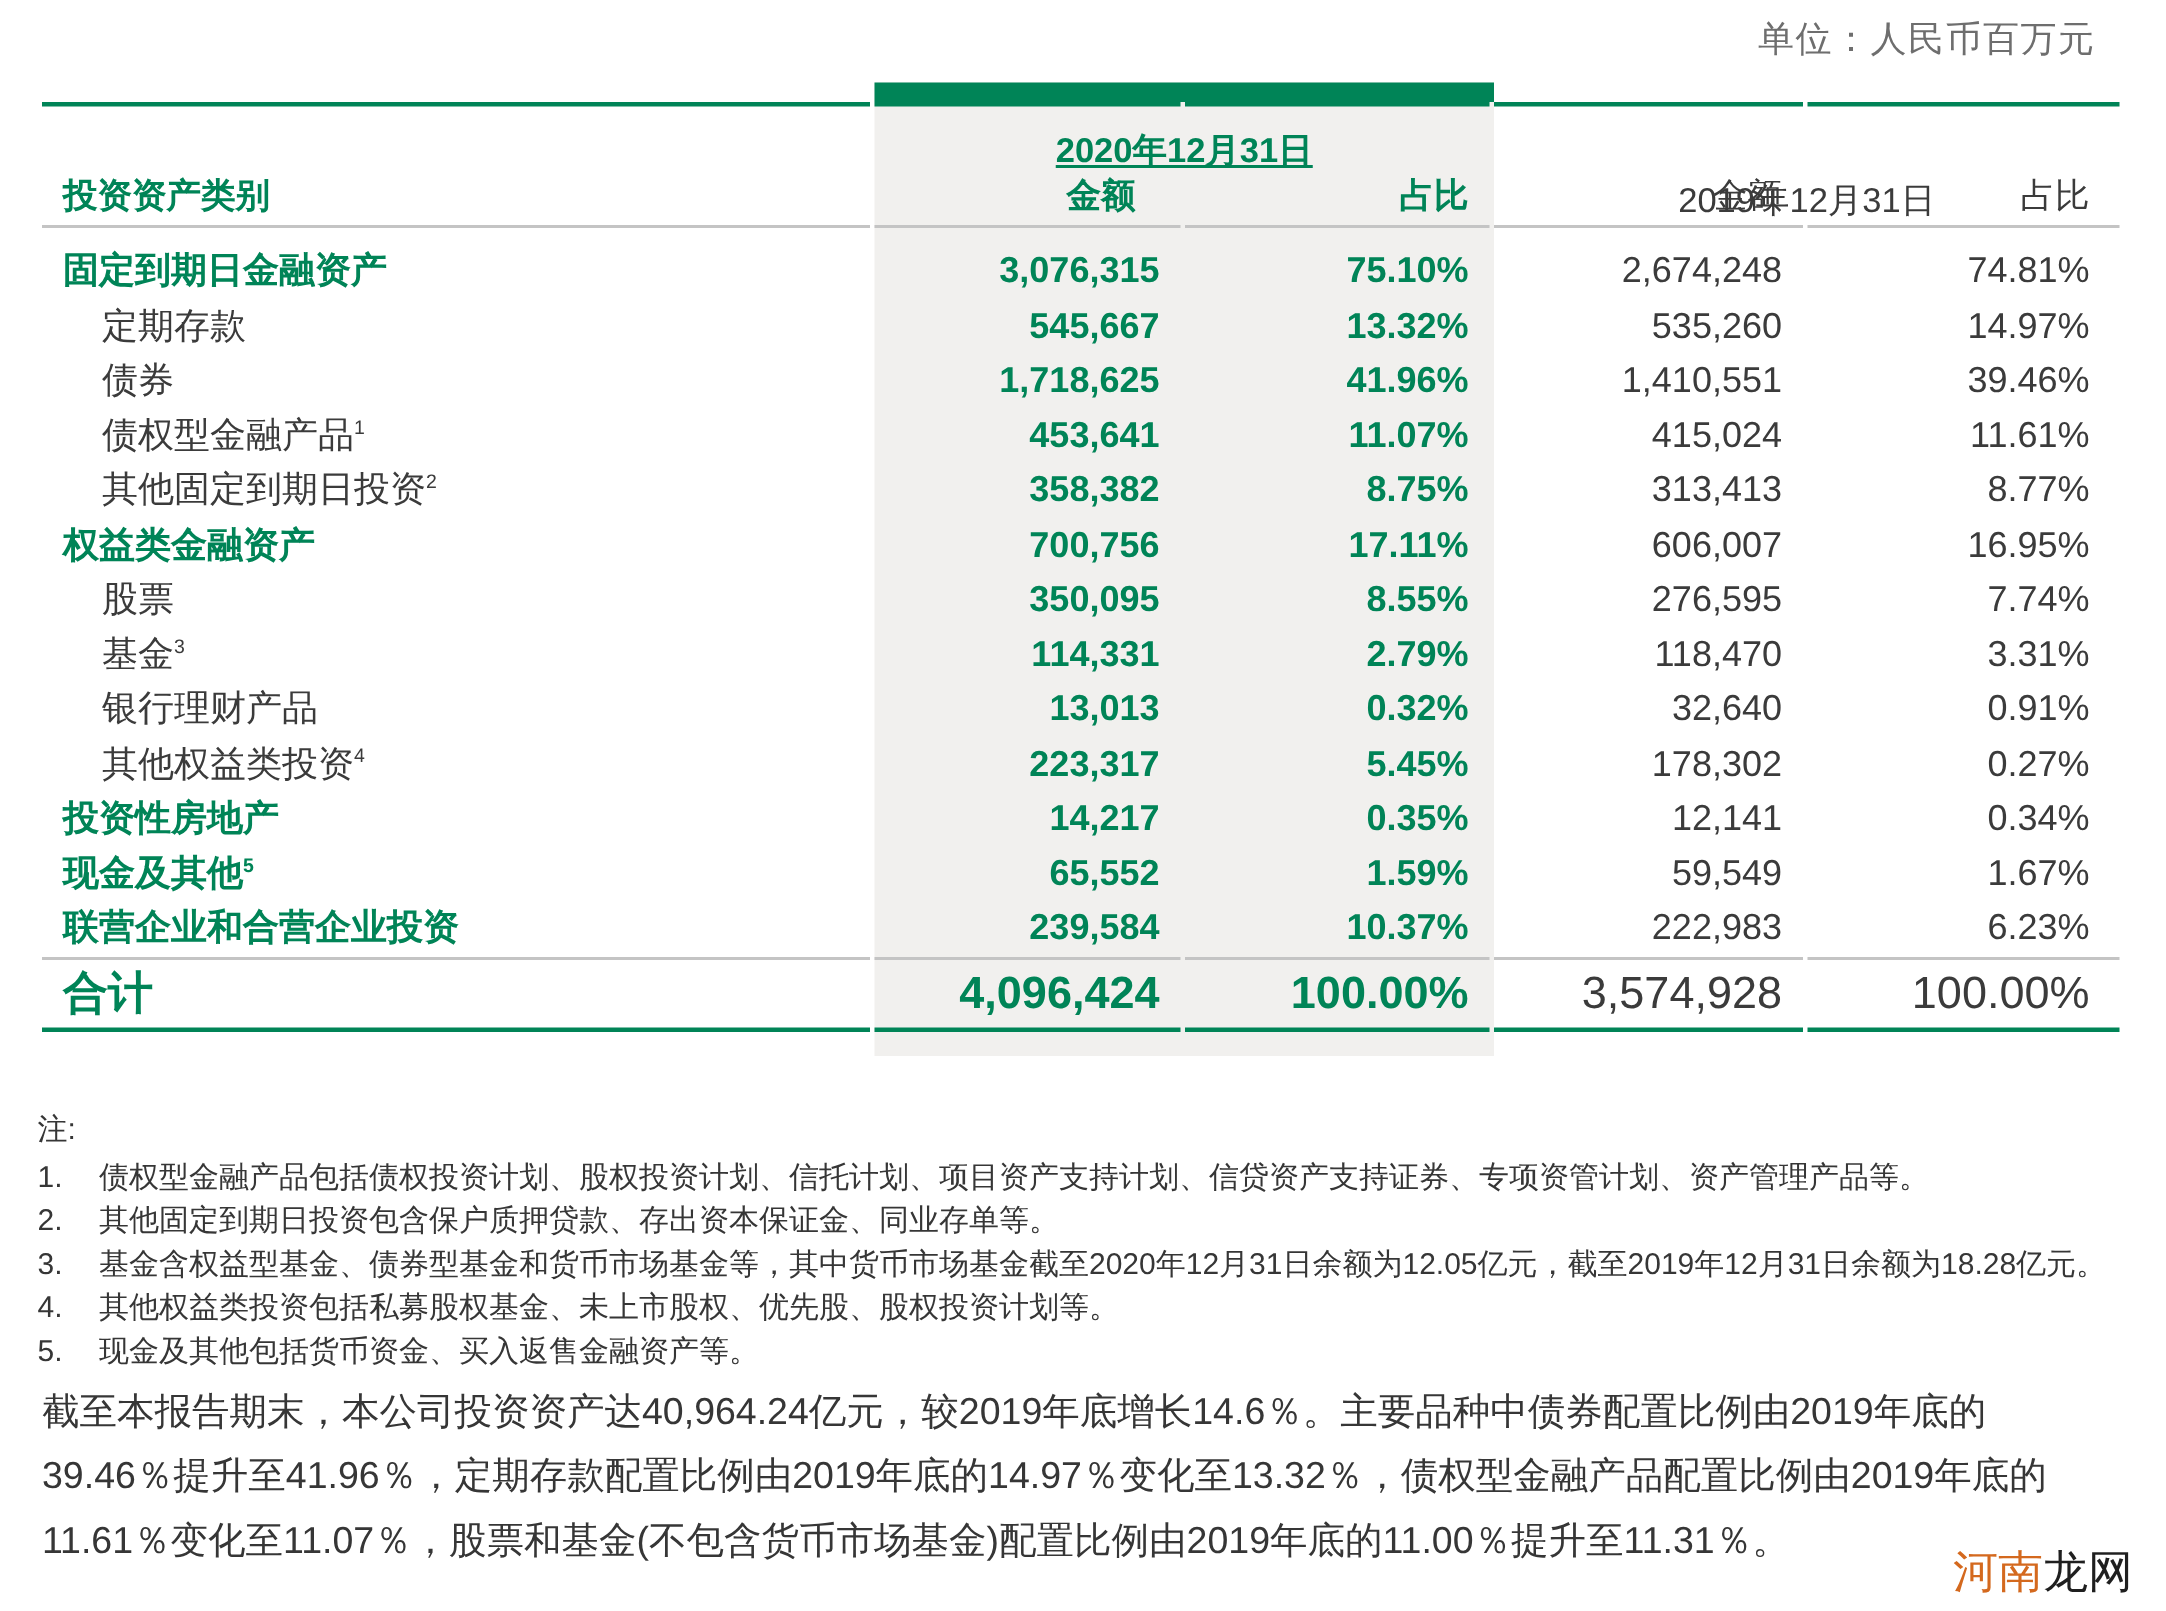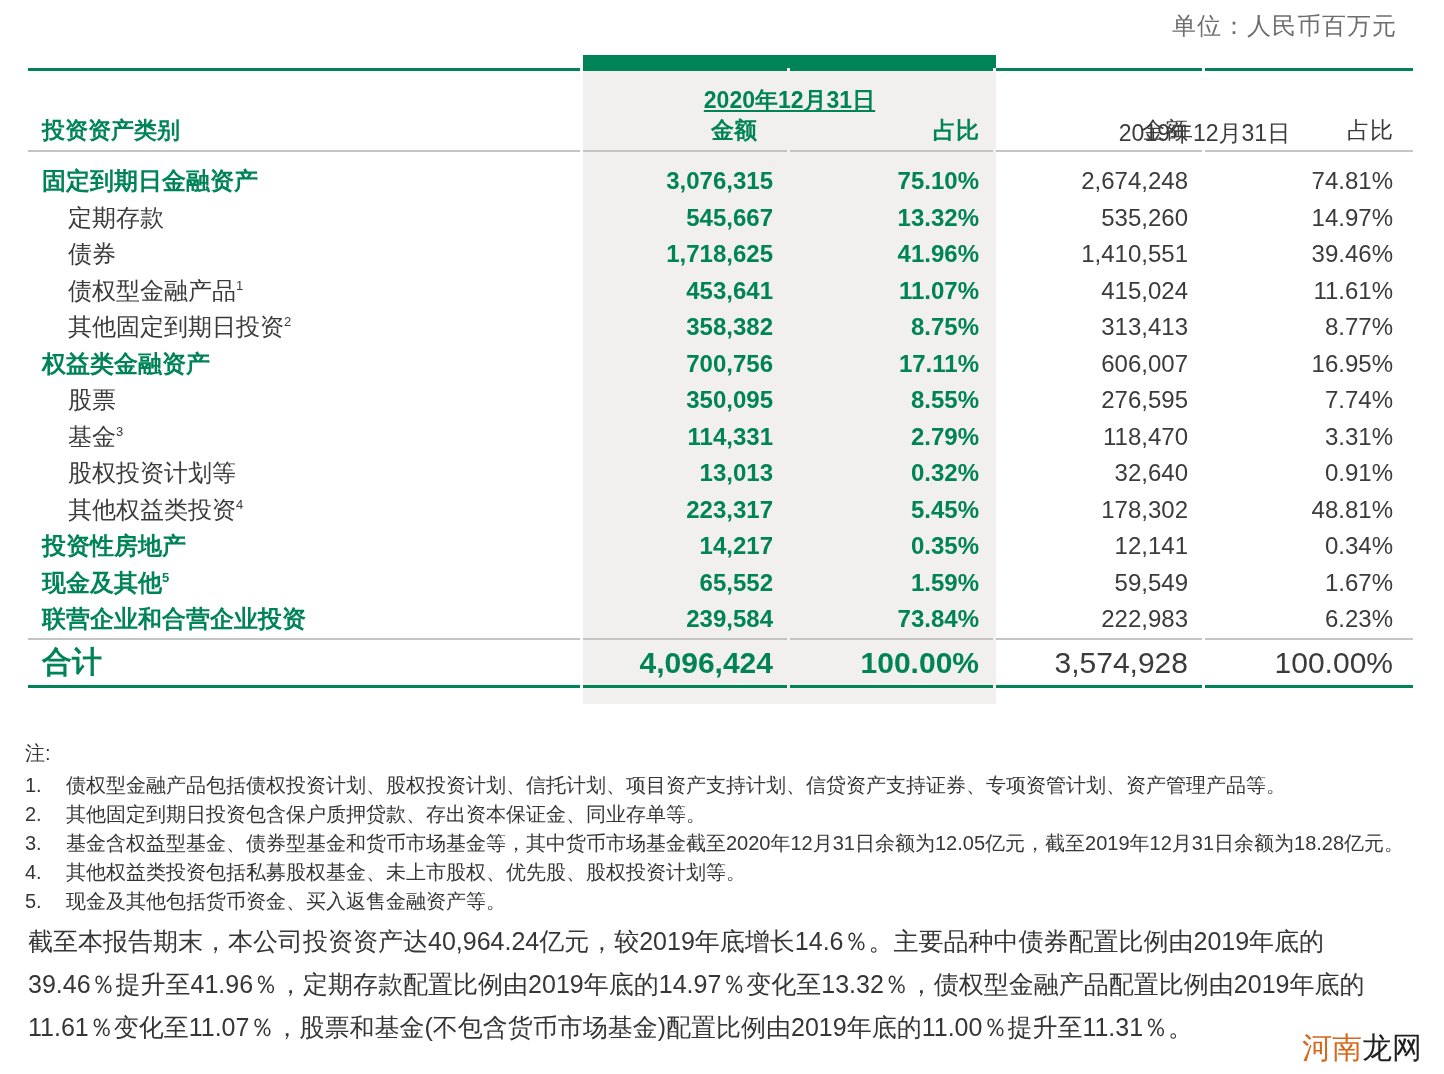--- a/index.html
+++ b/index.html
@@ -109,25 +109,25 @@
 
 <div class="abs rows-wrap cols">
     <div class="row"><div class="cell cat g"><span>固定到期日金融资产</span></div><div class="cell a20 g">3,076,315</div><div class="cell p20 g">75.10%</div><div class="cell a19 d">2,674,248</div><div class="cell p19 d">74.81%</div></div>
     <div class="row"><div class="cell cat d sub"><span>定期存款</span></div><div class="cell a20 g">545,667</div><div class="cell p20 g">13.32%</div><div class="cell a19 d">535,260</div><div class="cell p19 d">14.97%</div></div>
     <div class="row"><div class="cell cat d sub"><span>债券</span></div><div class="cell a20 g">1,718,625</div><div class="cell p20 g">41.96%</div><div class="cell a19 d">1,410,551</div><div class="cell p19 d">39.46%</div></div>
     <div class="row"><div class="cell cat d sub"><span>债权型金融产品</span><sup>1</sup></div><div class="cell a20 g">453,641</div><div class="cell p20 g">11.07%</div><div class="cell a19 d">415,024</div><div class="cell p19 d">11.61%</div></div>
     <div class="row"><div class="cell cat d sub"><span>其他固定到期日投资</span><sup>2</sup></div><div class="cell a20 g">358,382</div><div class="cell p20 g">8.75%</div><div class="cell a19 d">313,413</div><div class="cell p19 d">8.77%</div></div>
     <div class="row"><div class="cell cat g"><span>权益类金融资产</span></div><div class="cell a20 g">700,756</div><div class="cell p20 g">17.11%</div><div class="cell a19 d">606,007</div><div class="cell p19 d">16.95%</div></div>
     <div class="row"><div class="cell cat d sub"><span>股票</span></div><div class="cell a20 g">350,095</div><div class="cell p20 g">8.55%</div><div class="cell a19 d">276,595</div><div class="cell p19 d">7.74%</div></div>
     <div class="row"><div class="cell cat d sub"><span>基金</span><sup>3</sup></div><div class="cell a20 g">114,331</div><div class="cell p20 g">2.79%</div><div class="cell a19 d">118,470</div><div class="cell p19 d">3.31%</div></div>
-    <div class="row"><div class="cell cat d sub"><span>股权投资计划等</span></div><div class="cell a20 g">13,013</div><div class="cell p20 g">0.32%</div><div class="cell a19 d">32,640</div><div class="cell p19 d">0.91%</div></div>
-    <div class="row"><div class="cell cat d sub"><span>其他权益类投资</span><sup>4</sup></div><div class="cell a20 g">223,317</div><div class="cell p20 g">5.45%</div><div class="cell a19 d">178,302</div><div class="cell p19 d">48.81%</div></div>
+    <div class="row"><div class="cell cat d sub"><span>银行理财产品</span></div><div class="cell a20 g">13,013</div><div class="cell p20 g">0.32%</div><div class="cell a19 d">32,640</div><div class="cell p19 d">0.91%</div></div>
+    <div class="row"><div class="cell cat d sub"><span>其他权益类投资</span><sup>4</sup></div><div class="cell a20 g">223,317</div><div class="cell p20 g">5.45%</div><div class="cell a19 d">178,302</div><div class="cell p19 d">0.27%</div></div>
     <div class="row"><div class="cell cat g"><span>投资性房地产</span></div><div class="cell a20 g">14,217</div><div class="cell p20 g">0.35%</div><div class="cell a19 d">12,141</div><div class="cell p19 d">0.34%</div></div>
     <div class="row"><div class="cell cat g"><span>现金及其他</span><sup>5</sup></div><div class="cell a20 g">65,552</div><div class="cell p20 g">1.59%</div><div class="cell a19 d">59,549</div><div class="cell p19 d">1.67%</div></div>
-    <div class="row"><div class="cell cat g"><span>联营企业和合营企业投资</span></div><div class="cell a20 g">239,584</div><div class="cell p20 g">73.84%</div><div class="cell a19 d">222,983</div><div class="cell p19 d">6.23%</div></div>
+    <div class="row"><div class="cell cat g"><span>联营企业和合营企业投资</span></div><div class="cell a20 g">239,584</div><div class="cell p20 g">10.37%</div><div class="cell a19 d">222,983</div><div class="cell p19 d">6.23%</div></div>
   </div>
 
 <div class="abs total-row cols">
   <div class="cell cat g">合计</div>
   <div class="cell a20 g">4,096,424</div>
   <div class="cell p20 g">100.00%</div>
   <div class="cell a19 d">3,574,928</div>
   <div class="cell p19 d">100.00%</div>
 </div>
 

